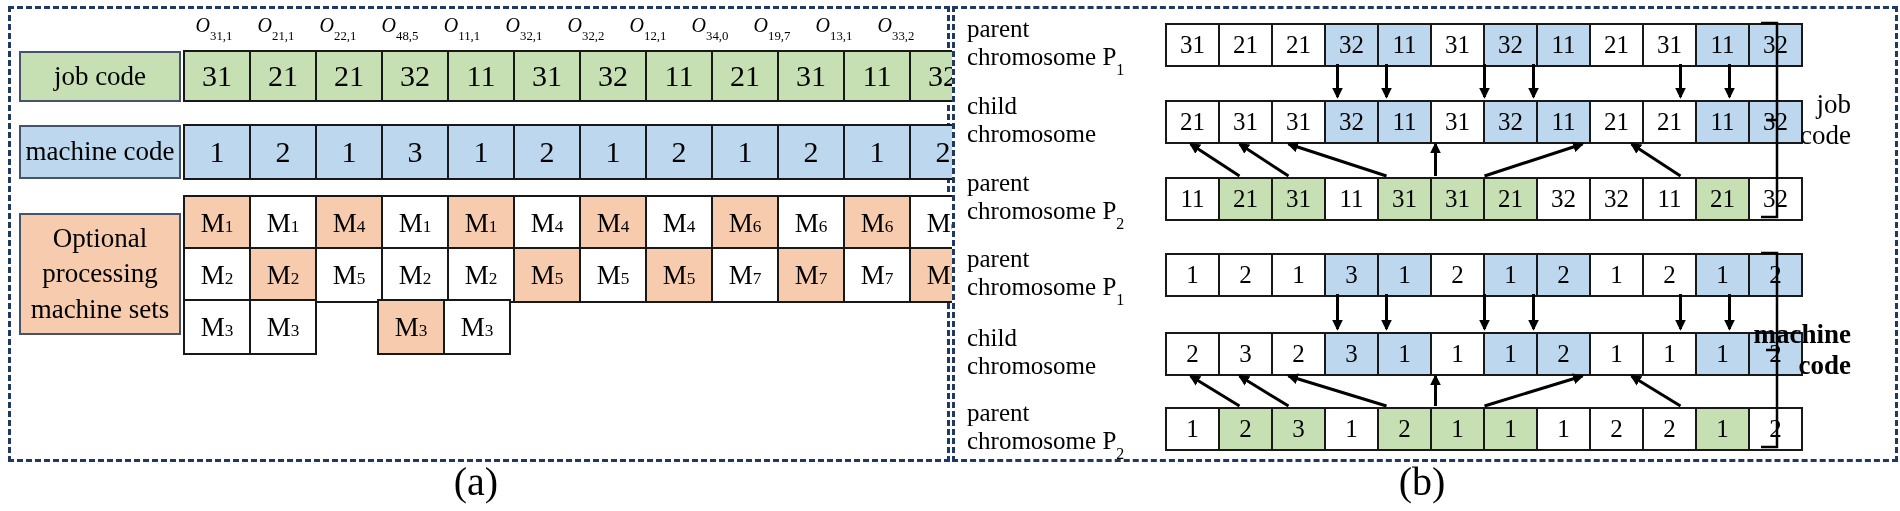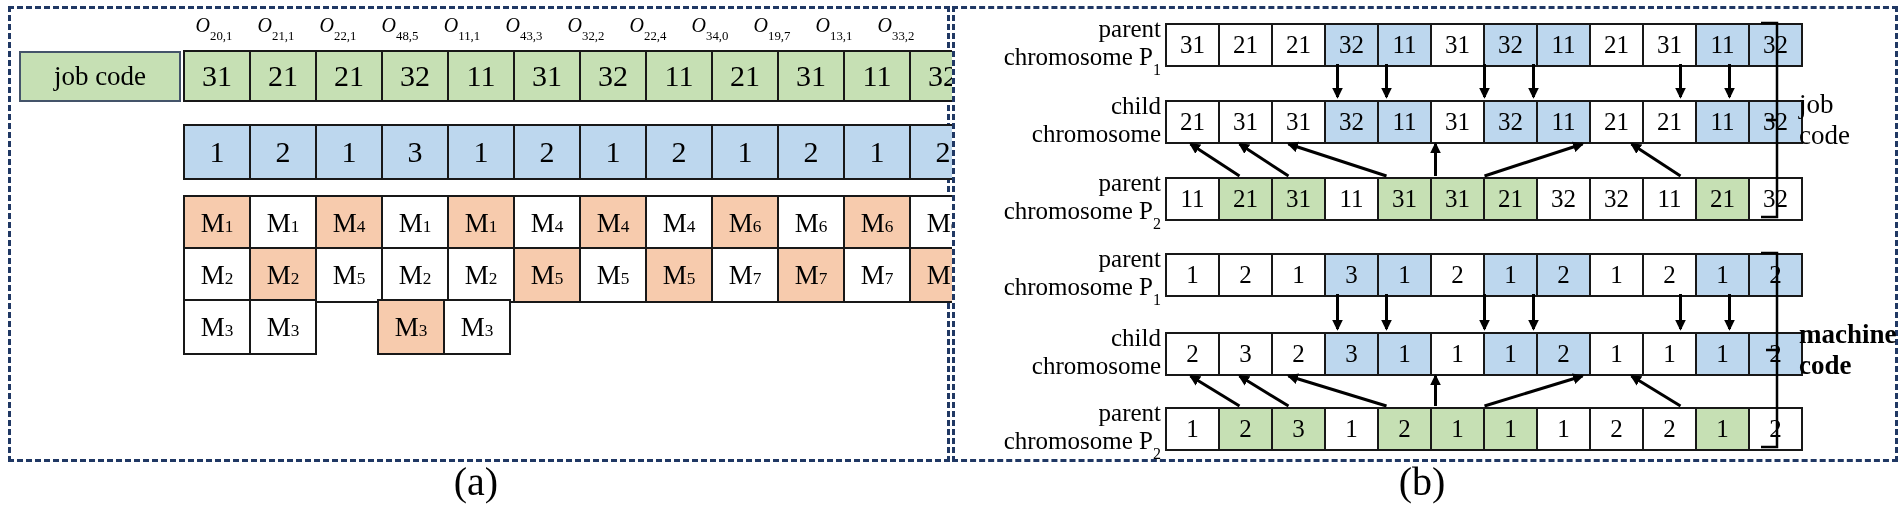--- a/index.html
+++ b/index.html
@@ -25,49 +25,49 @@
   .optrow .cellA.orange{background:var(--orange)}
   .optrow .cellA.empty{border:none;background:transparent}
   .legend{position:absolute;left:8px;width:158px;border:2px solid #44546a;
           display:flex;justify-content:center;flex-direction:column;
           text-align:center;font-size:27px;line-height:1.3}
   #legendJob{top:42px;height:47px;background:var(--green)}
   #legendMachine{top:116px;height:50px;background:var(--blue)}
   #legendOpt{top:204px;height:118px;background:var(--orange)}
 
   
-  .rowlabel{position:absolute;left:0;width:206px;text-align:right;font-size:25px;
+  .rowlabel{position:absolute;left:12px;width:206px;text-align:left;font-size:25px;
             line-height:1.12;transform:translateY(-50%)}
   .cellrowB{position:absolute;left:210px;display:flex}
   .cellB{width:51px;height:40px;display:flex;align-items:center;justify-content:center;
          border:2px solid #181818;background:#fff;font-size:25px;flex:none}
   .cellB + .cellB{margin-left:-2px}
   .cellB.blue{background:var(--blue)}
   .cellB.green{background:var(--green)}
   #arrowSvg{position:absolute;left:0;top:0;width:934px;height:444px;pointer-events:none}
-  .bracelabel{position:absolute;left:844px;width:100px;text-align:left;font-size:27px;
+  .bracelabel{position:absolute;left:796px;width:100px;text-align:right;font-size:27px;
               line-height:1.15;transform:translateY(-50%)}
 
   .caption{position:absolute;top:458px;width:140px;text-align:center;font-size:40px}
   #capA{left:406px}
   #capB{left:1352px}
 </style>
 </head>
 <body>
 
 <div id="panelA" class="panel">
   <div id="opHeader">
-      <span class="op"><span>O</span><sub>20,1</sub></span>
+      <span class="op"><span>O</span><sub>31,1</sub></span>
       <span class="op"><span>O</span><sub>21,1</sub></span>
       <span class="op"><span>O</span><sub>22,1</sub></span>
       <span class="op"><span>O</span><sub>48,5</sub></span>
       <span class="op"><span>O</span><sub>11,1</sub></span>
-      <span class="op"><span>O</span><sub>43,3</sub></span>
+      <span class="op"><span>O</span><sub>32,1</sub></span>
       <span class="op"><span>O</span><sub>32,2</sub></span>
-      <span class="op"><span>O</span><sub>22,4</sub></span>
+      <span class="op"><span>O</span><sub>12,1</sub></span>
       <span class="op"><span>O</span><sub>34,0</sub></span>
       <span class="op"><span>O</span><sub>19,7</sub></span>
       <span class="op"><span>O</span><sub>13,1</sub></span>
       <span class="op"><span>O</span><sub>33,2</sub></span>
     </div>
 
   <div class="legend" id="legendJob">
     <span>job code</span>
   </div>
   <div id="rowJob" class="cellrow">
@@ -78,35 +78,43 @@
       <div class="cellA">11</div>
       <div class="cellA">31</div>
       <div class="cellA">32</div>
       <div class="cellA">11</div>
       <div class="cellA">21</div>
       <div class="cellA">31</div>
       <div class="cellA">11</div>
       <div class="cellA">32</div>
     </div>
 
+  <div class="legend" id="legendMachine">
+    <span>machine code</span>
+  </div>
   <div id="rowMachine" class="cellrow">
       <div class="cellA">1</div>
       <div class="cellA">2</div>
       <div class="cellA">1</div>
       <div class="cellA">3</div>
       <div class="cellA">1</div>
       <div class="cellA">2</div>
       <div class="cellA">1</div>
       <div class="cellA">2</div>
       <div class="cellA">1</div>
       <div class="cellA">2</div>
       <div class="cellA">1</div>
       <div class="cellA">2</div>
     </div>
 
+  <div class="legend" id="legendOpt">
+      <div>Optional</div>
+      <div>processing</div>
+      <div>machine sets</div>
+    </div>
   <div id="optRows">
       <div class="cellrow optrow" style="top: 186px;">
         <div class="cellA mcell orange">
           <span>M</span>
           <sub>1</sub>
         </div>
         <div class="cellA mcell">
           <span>M</span>
           <sub>1</sub>
         </div>

